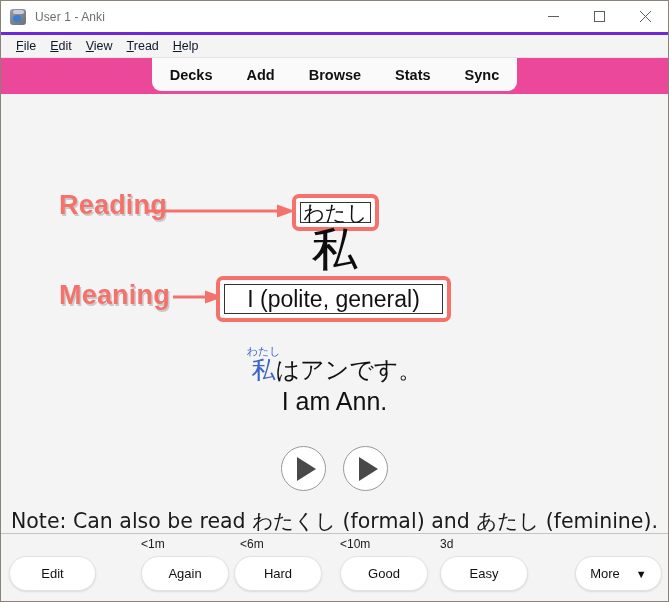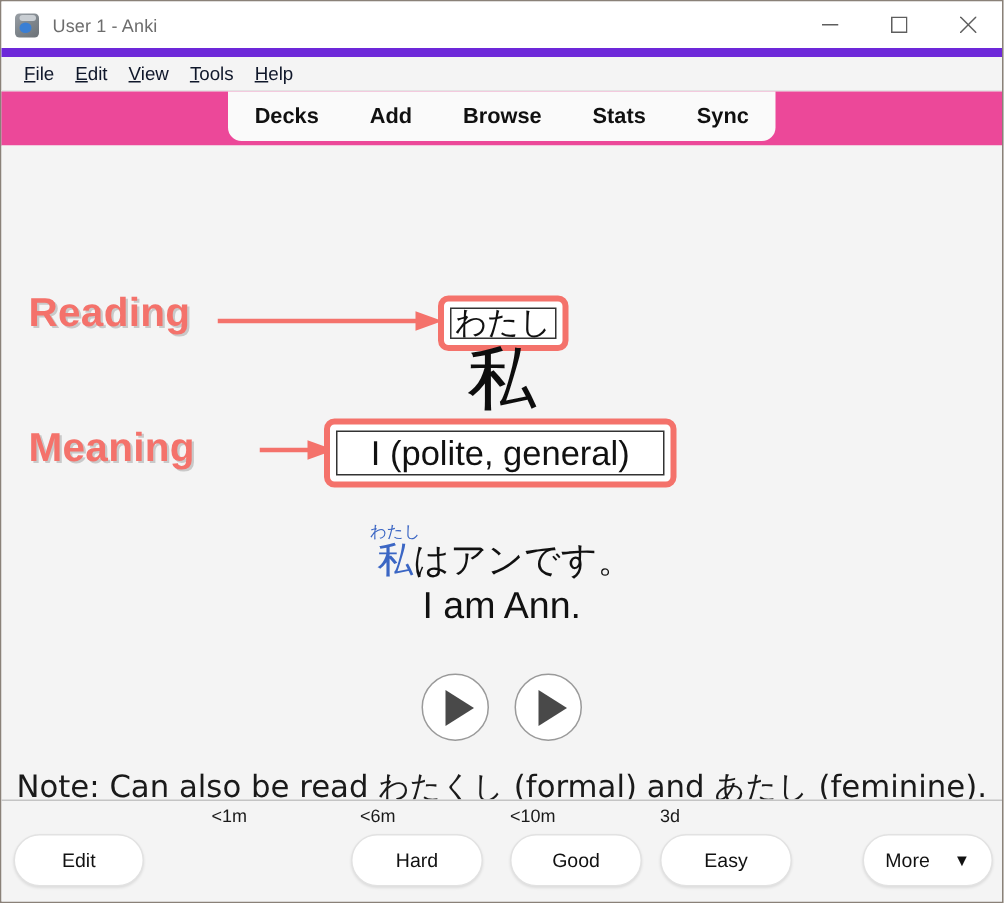--- a/index.html
+++ b/index.html
@@ -26,21 +26,21 @@
   }
 
   
   .titlebar {
     height: 31px;
     min-height: 31px;
     background: #ffffff;
     display: flex;
     align-items: center;
     position: relative;
-    border-bottom: 6px solid #6d28d9;
+    border-bottom: 3px solid #6d28d9;
   }
   .app-icon {
     width: 16px;
     height: 16px;
     margin-left: 9px;
     margin-right: 9px;
     border-radius: 3px;
     background: linear-gradient(145deg, #9aa0a6 0%, #7d848a 55%, #6c7278 100%);
     position: relative;
     flex: 0 0 auto;
@@ -141,20 +141,21 @@
 
   
   .annot-label {
     position: absolute;
     font-size: 27px;
     font-weight: bold;
     color: #f4726b;
     text-shadow: 1.5px 1.5px 0 rgba(120,120,120,0.35);
     letter-spacing: 0.2px;
     white-space: nowrap;
+    margin-left: 40px;
   }
   #label-reading { left: 18px; top: 96px; }
   #label-meaning { left: 18px; top: 186px; }
 
   .annot-arrow {
     position: absolute;
     height: 14px;
   }
   #arrow-reading { left: 144px; top: 110px; width: 150px; }
   #arrow-meaning { left: 172px; top: 196px; width: 50px; }
@@ -345,21 +346,21 @@
             <line x1="11" y1="0" x2="0" y2="11" stroke="#5e5e5e" stroke-width="1"></line>
           </svg>
       </div>
     </div>
   </div>
 
   <div class="menubar">
     <div class="menu-item"><u>F</u><span>ile</span></div>
     <div class="menu-item"><u>E</u><span>dit</span></div>
     <div class="menu-item"><u>V</u><span>iew</span></div>
-    <div class="menu-item"><u>T</u><span>ools</span></div>
+    <div class="menu-item"><u>T</u><span>read</span></div>
     <div class="menu-item"><u>H</u><span>elp</span></div>
   </div>
 
   <div class="toolbar-wrap">
     <div class="toolbar">
       <div class="toolbar-link">Decks</div>
       <div class="toolbar-link">Add</div>
       <div class="toolbar-link">Browse</div>
       <div class="toolbar-link">Stats</div>
       <div class="toolbar-link">Sync</div>
@@ -417,20 +418,21 @@
       <div>Note: Can also be read わたくし (formal) and あたし (feminine).</div>
 
     </div>
 
   </div>
 
   <div class="bottom-bar">
     <div class="ans-btn" id="btn-edit">Edit</div>
 
     <div class="ans-interval" id="int-again">&lt;1m</div>
+    <div class="ans-btn" id="btn-again">Again</div>
 
     <div class="ans-interval" id="int-hard">&lt;6m</div>
     <div class="ans-btn" id="btn-hard">Hard</div>
 
     <div class="ans-interval" id="int-good">&lt;10m</div>
     <div class="ans-btn" id="btn-good">Good</div>
 
     <div class="ans-interval" id="int-easy">3d</div>
     <div class="ans-btn" id="btn-easy">Easy</div>
 

